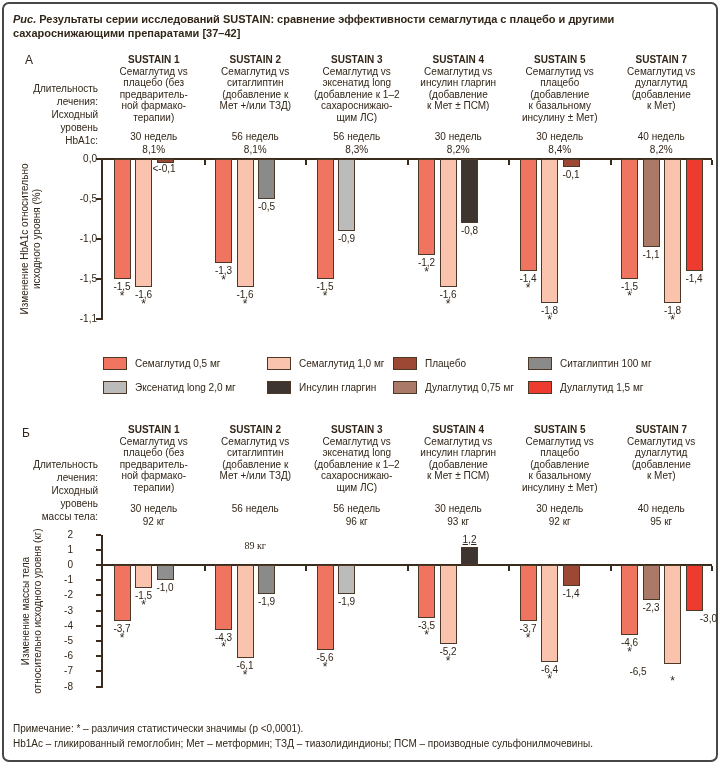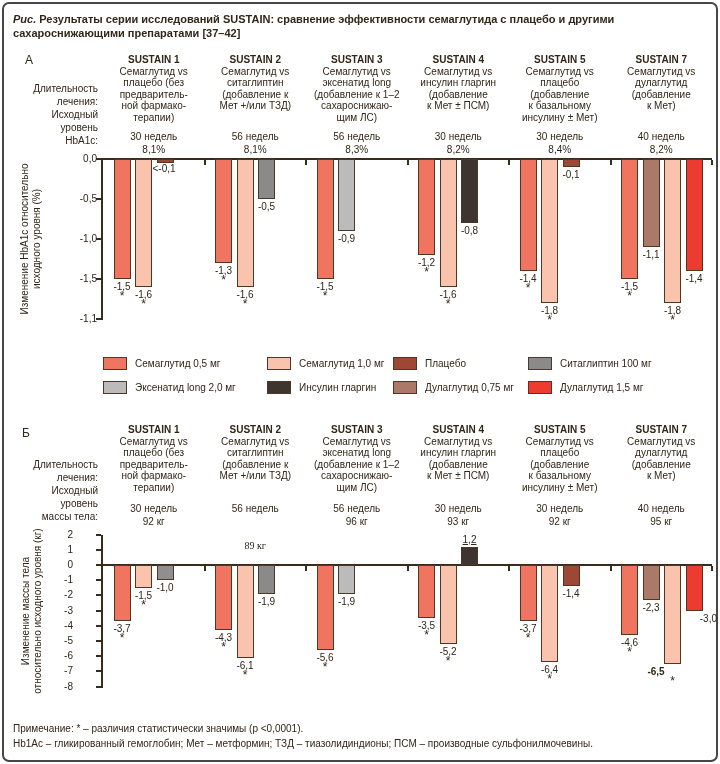--- a/index.html
+++ b/index.html
@@ -299,21 +299,21 @@
       <div class="bar-label" style="left: 526.5px; top: 664.28px; width: 46px; position: absolute; text-align: center;">-6,4</div>
       <div class="bar-star" style="left: 526.5px; top: 674.28px; width: 46px; position: absolute;">*</div>
       <div class="bar" style="left: 562.5px; top: 565px; width: 17px; height: 21.28px; position: absolute; background: rgb(156, 72, 52);"></div>
       <div class="bar-label" style="left: 548px; top: 588.28px; width: 46px; position: absolute; text-align: center;">-1,4</div>
       <div class="bar" style="left: 621px; top: 565px; width: 17px; height: 69.92px; position: absolute; background: rgb(239, 117, 96);"></div>
       <div class="bar-label" style="left: 606.5px; top: 636.92px; width: 46px; position: absolute; text-align: center;">-4,6</div>
       <div class="bar-star" style="left: 606.5px; top: 646.92px; width: 46px; position: absolute;">*</div>
       <div class="bar" style="left: 642.5px; top: 565px; width: 17px; height: 34.96px; position: absolute; background: rgb(171, 121, 103);"></div>
       <div class="bar-label" style="left: 628px; top: 601.96px; width: 46px; position: absolute; text-align: center;">-2,3</div>
       <div class="bar" style="left: 664px; top: 565px; width: 17px; height: 98.8px; position: absolute; background: rgb(249, 195, 173);"></div>
-      <div class="bar-label" style="left: 633px; top: 665.8px; width: 46px; position: absolute; text-align: center; font-weight: bold;">-6,5</div>
+      <div class="bar-label" style="left: 615px; top: 665.8px; width: 46px; position: absolute; text-align: center;">-6,5</div>
       <div class="bar-star" style="left: 649.5px; top: 675.8px; width: 46px; position: absolute;">*</div>
       <div class="bar" style="left: 685.5px; top: 565px; width: 17px; height: 45.6px; position: absolute; background: rgb(238, 59, 48);"></div>
       <div class="bar-label" style="left: 671px; top: 612.6px; width: 46px; position: absolute; text-align: right;">-3,0</div>
       <div class="legend-swatch" style="left: 103px; top: 357px; width: 24px; height: 13px; position: absolute; background: rgb(239, 117, 96);"></div>
       <div class="legend-label" style="left: 135px; top: 357px; width: 150px; position: absolute;">Семаглутид 0,5 мг</div>
       <div class="legend-swatch" style="left: 267px; top: 357px; width: 24px; height: 13px; position: absolute; background: rgb(249, 195, 173);"></div>
       <div class="legend-label" style="left: 299px; top: 357px; width: 150px; position: absolute;">Семаглутид 1,0 мг</div>
       <div class="legend-swatch" style="left: 393px; top: 357px; width: 24px; height: 13px; position: absolute; background: rgb(156, 72, 52);"></div>
       <div class="legend-label" style="left: 425px; top: 357px; width: 150px; position: absolute;">Плацебо</div>
       <div class="legend-swatch" style="left: 528px; top: 357px; width: 24px; height: 13px; position: absolute; background: rgb(138, 138, 138);"></div>

